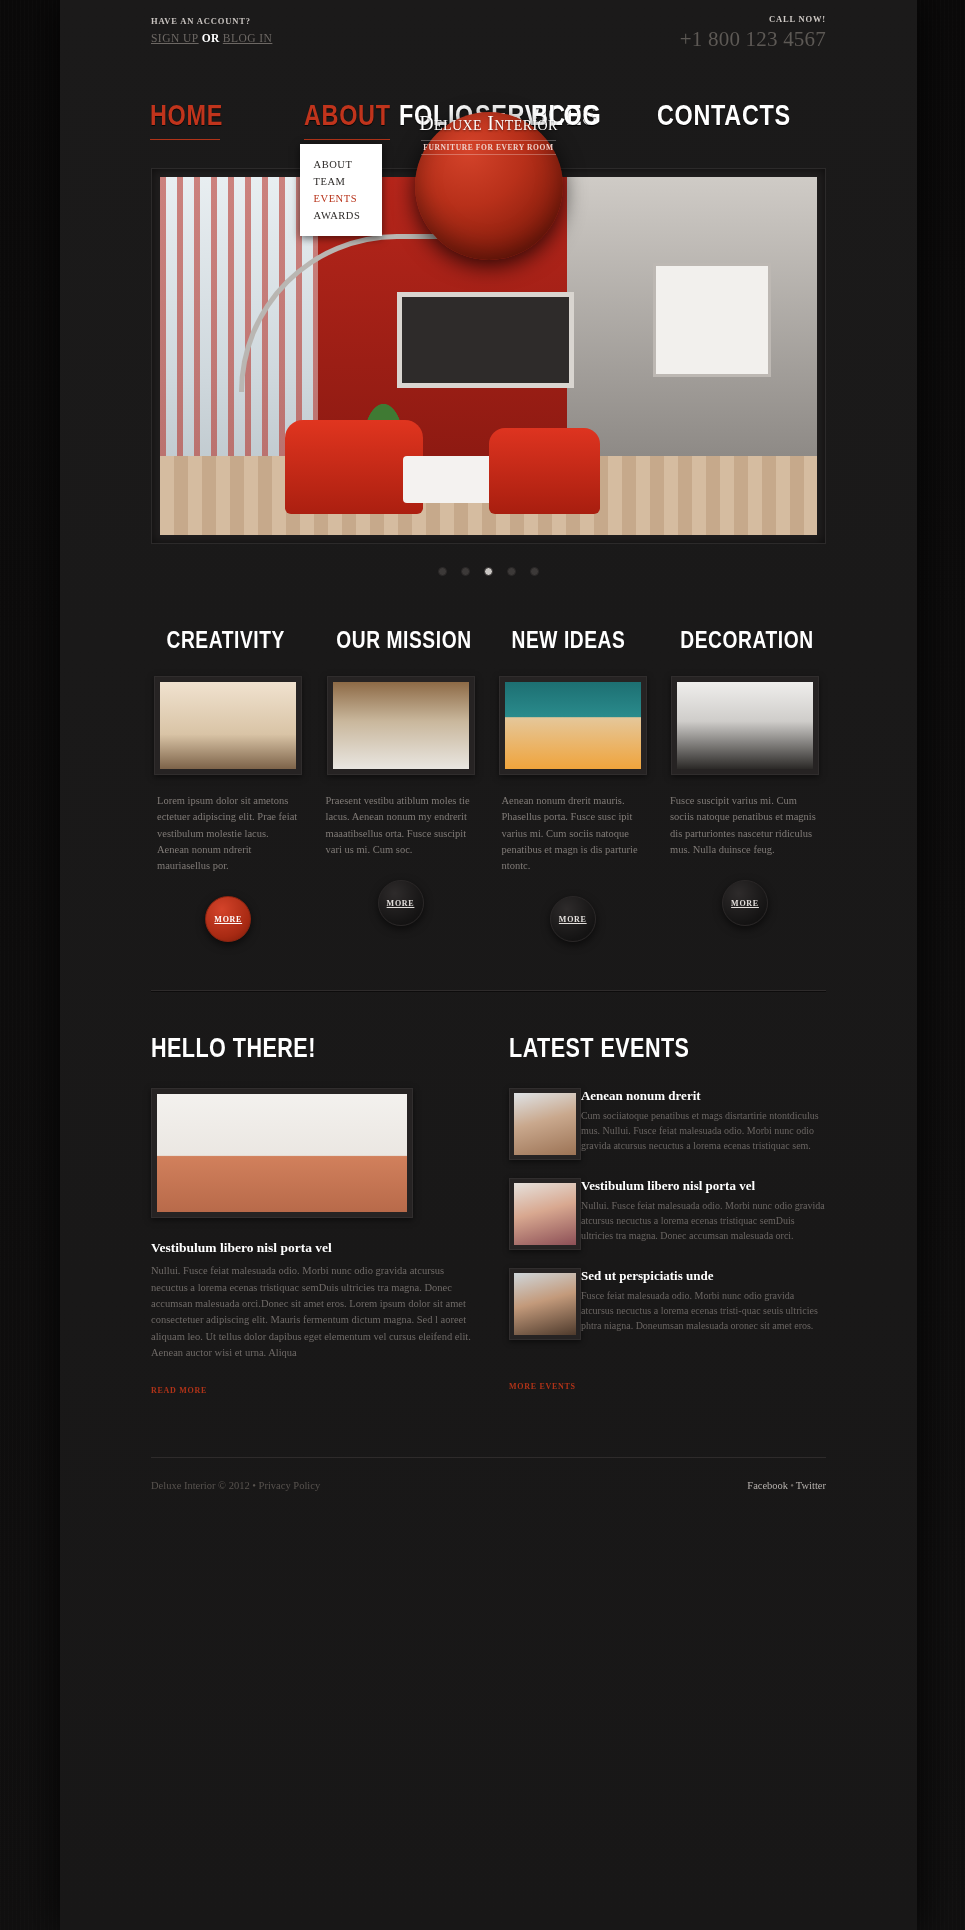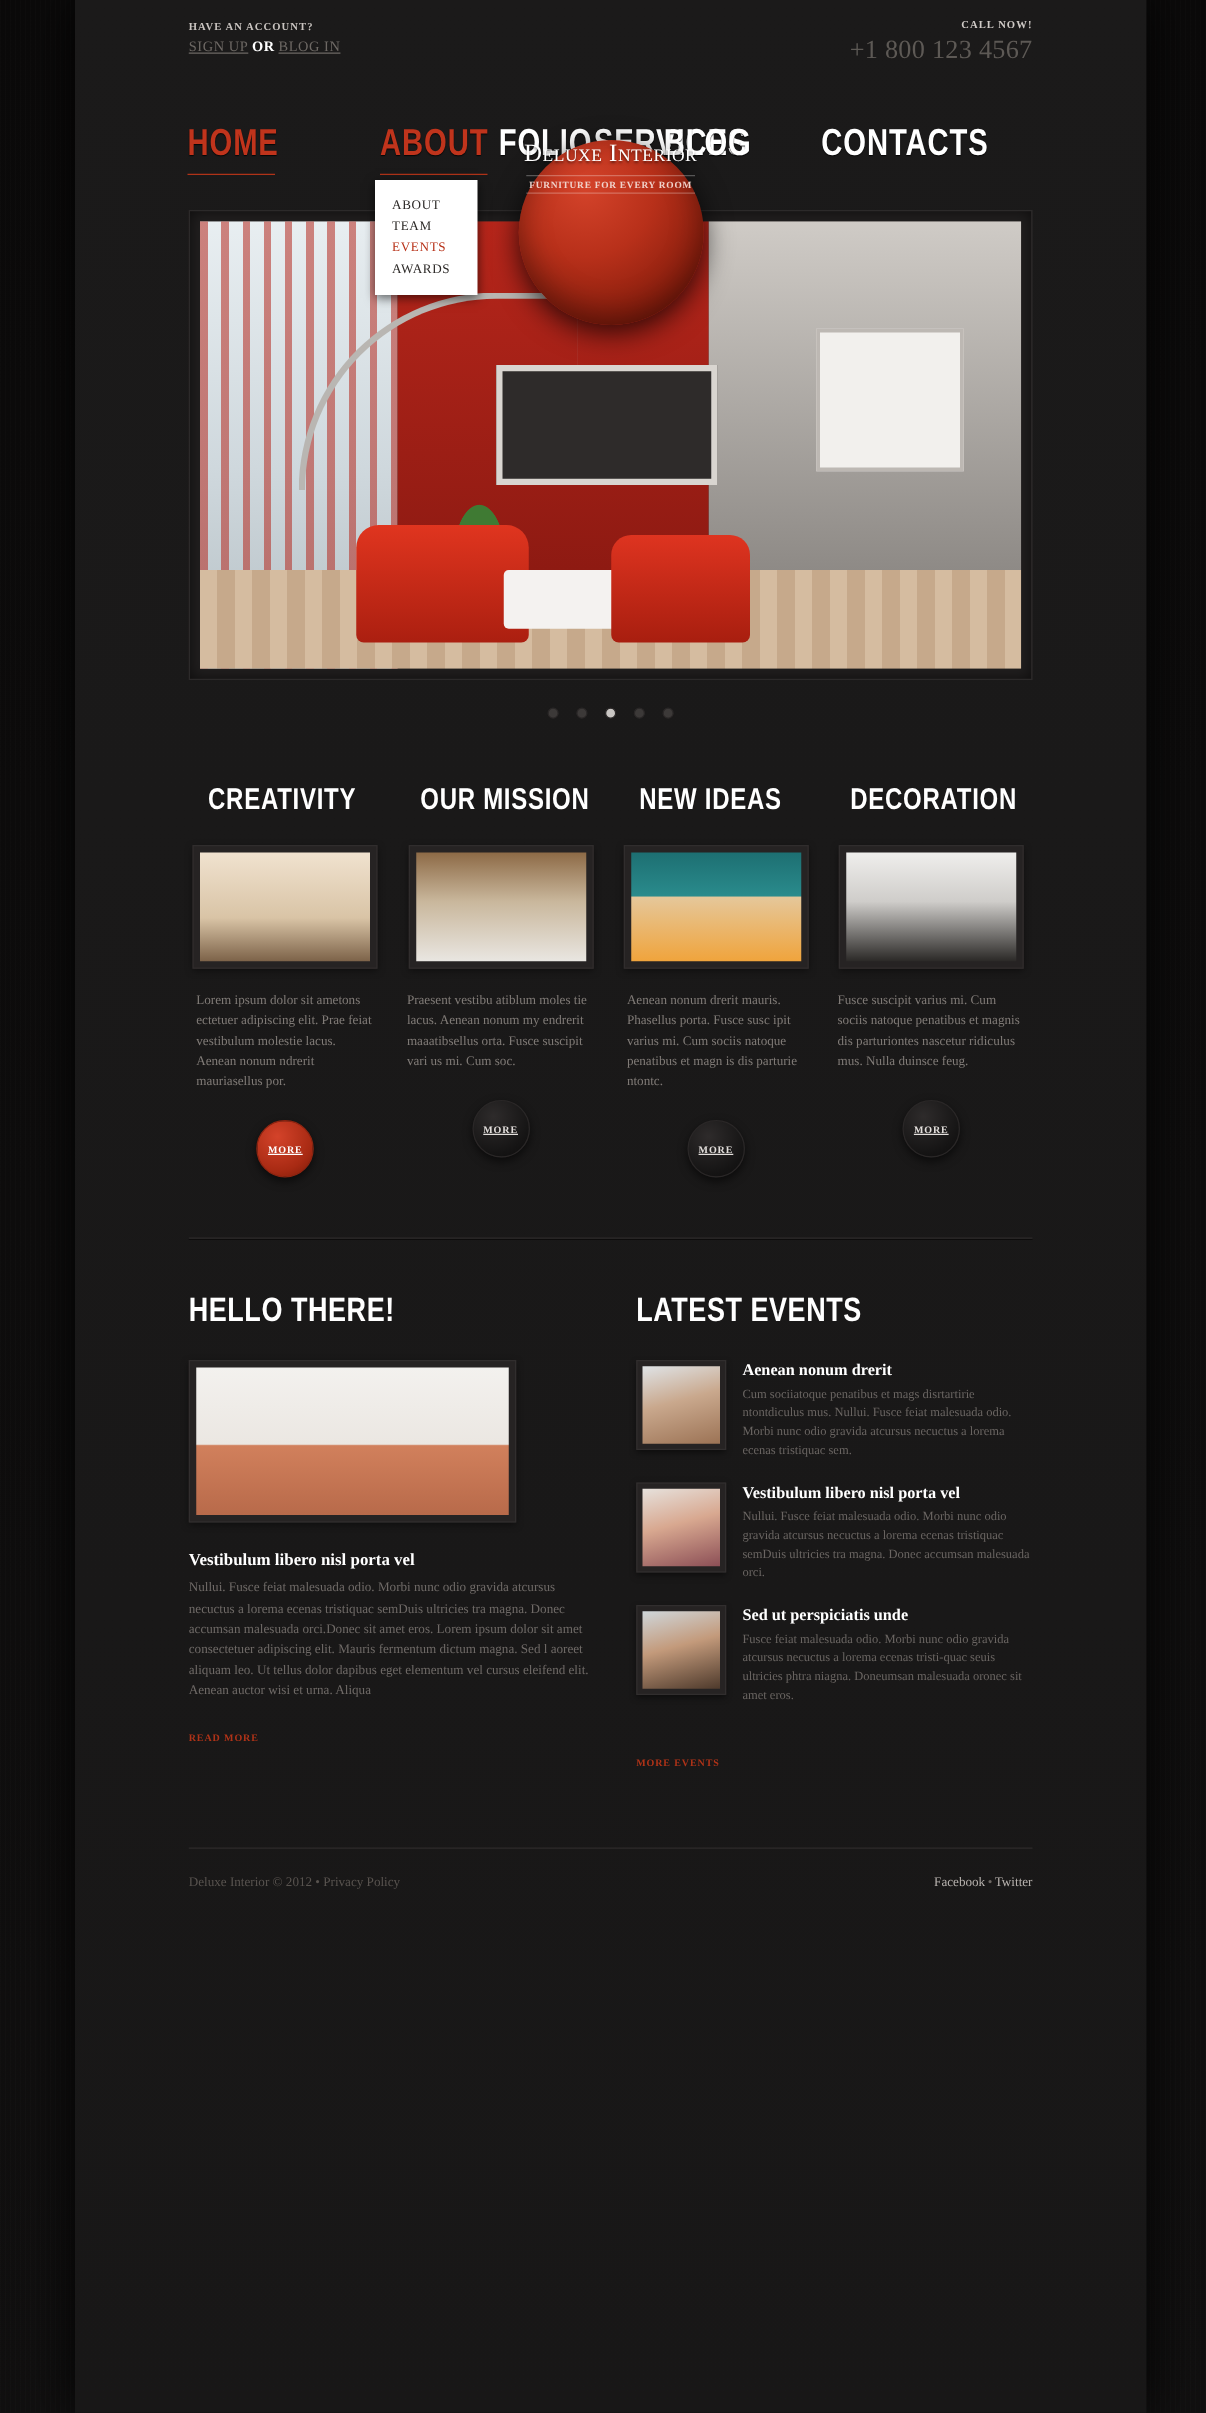--- a/index.html
+++ b/index.html
@@ -173,21 +173,21 @@
   .colL .body {
     margin-top: 7px; font-size: 10.5px; line-height: 1.56; color: #6f6a67;
     font-family: "Liberation Serif", serif;
   }
   .readmore {
     display: inline-block; margin-top: 24px; font-size: 8px; font-weight: bold;
     letter-spacing: .09em; color: #b03318; text-transform: uppercase;
     text-decoration: none;
   }
 
-  .event { display: flex; gap: 13px; margin-bottom: 18px; }
+  .event { display: flex; margin-bottom: 18px; }
   .event .ethumb {
     width: 72px; height: 72px; flex: 0 0 72px; padding: 4px;
     background: #262323; border: 1px solid #312e2e;
     box-shadow: 0 2px 5px rgba(0,0,0,.5);
   }
   .event .ethumb .img { width: 100%; height: 100%; }
   .event .etxt h5 {
     font-size: 13px; color: #fff; font-weight: bold; margin-bottom: 4px;
     font-family: "Liberation Serif", serif;
   }

